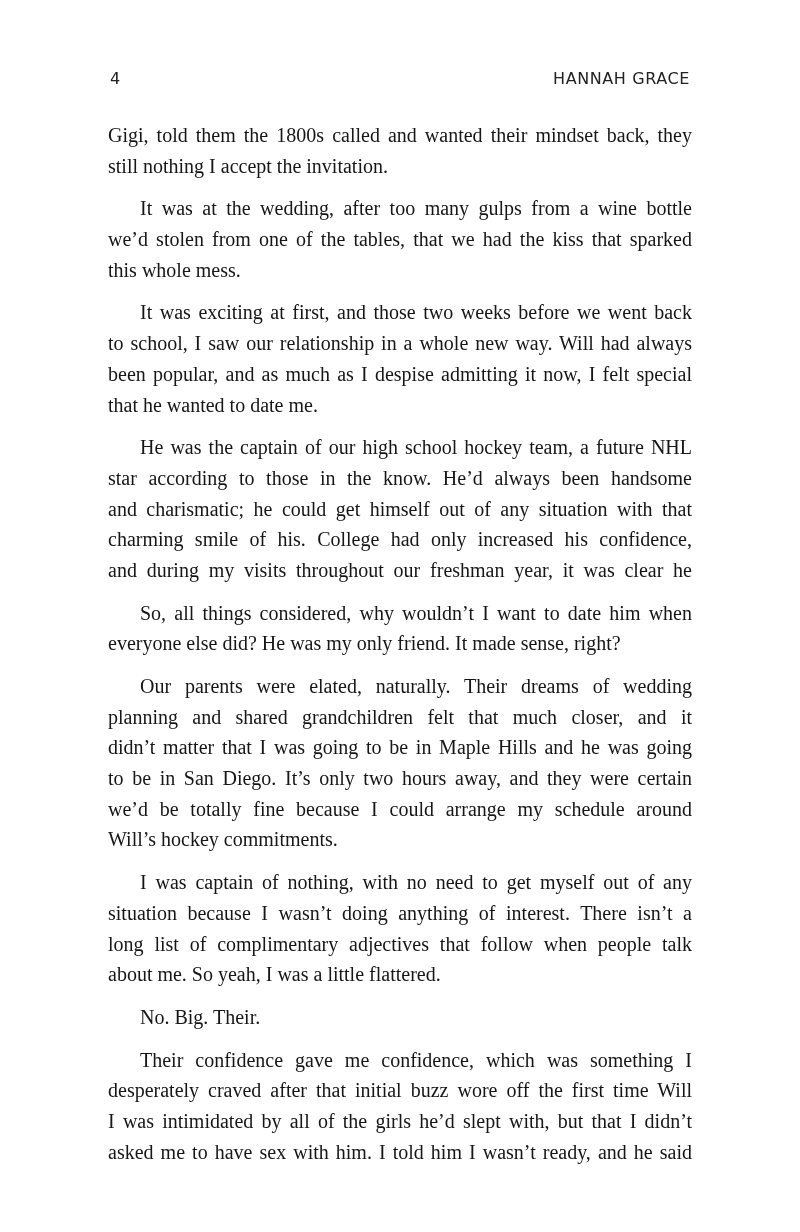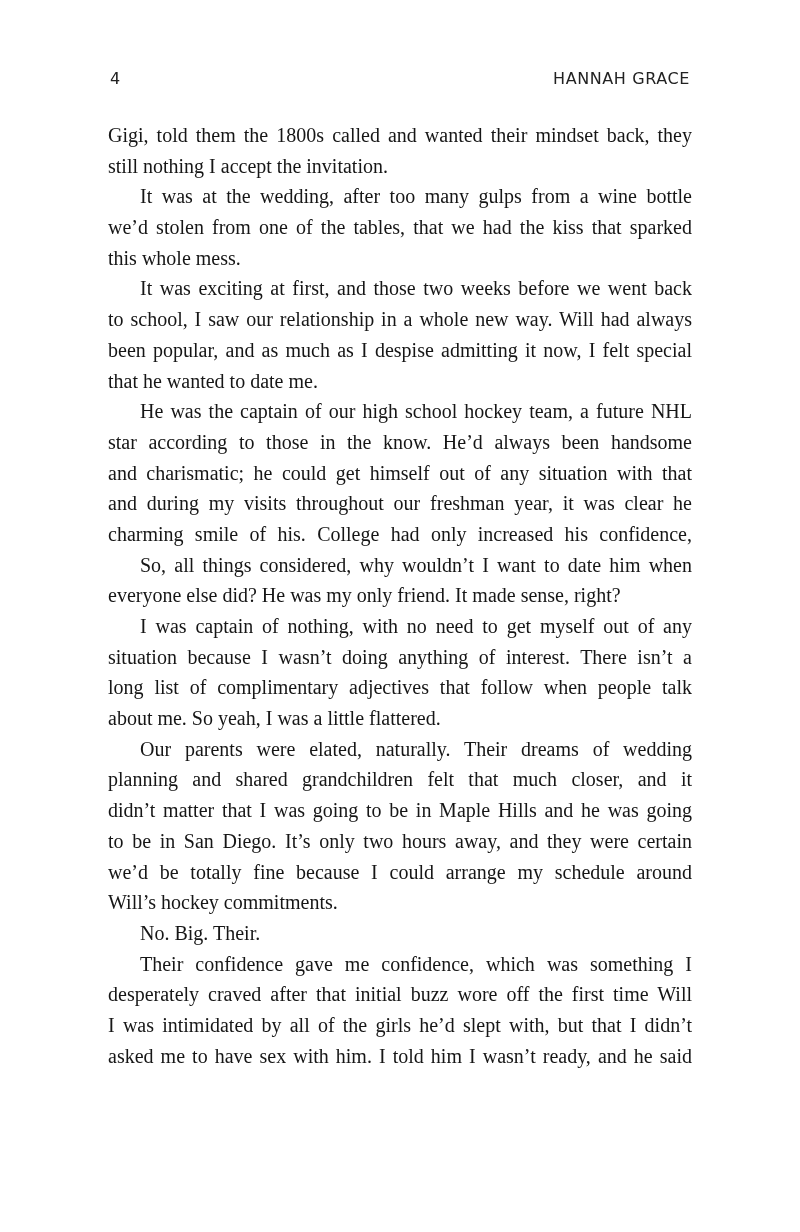--- a/index.html
+++ b/index.html
@@ -56,20 +56,21 @@
     }
     .line {
       display: block;
       height: 30.7px;
       white-space: nowrap;
       text-align: justify;
       text-align-last: justify;
     }
     .line.indent {
       padding-left: 32px;
+      margin-top: 12px;
     }
     .line.last {
       text-align-last: left;
     }
   </style>
 </head>
 <body>
 
 <div class="page">
   <div class="running-head">
@@ -94,43 +95,43 @@
       <span class="line indent">It was exciting at first, and those two weeks before we went back</span>
       <span class="line">to school, I saw our relationship in a whole new way. Will had always</span>
       <span class="line">been popular, and as much as I despise admitting it now, I felt special</span>
       <span class="line last">that he wanted to date me.</span>
     </div>
 
     <div>
       <span class="line indent">He was the captain of our high school hockey team, a future NHL</span>
       <span class="line">star according to those in the know. He’d always been handsome</span>
       <span class="line">and charismatic; he could get himself out of any situation with that</span>
+      <span class="line">charming smile of his. College had only increased his confidence,</span>
       <span class="line">and during my visits throughout our freshman year, it was clear he</span>
-      <span class="line">charming smile of his. College had only increased his confidence,</span>
     </div>
 
     <div>
       <span class="line indent">So, all things considered, why wouldn’t I want to date him when</span>
       <span class="line last">everyone else did? He was my only friend. It made sense, right?</span>
-    </div>
-
-    <div>
-      <span class="line indent">I was captain of nothing, with no need to get myself out of any</span>
-      <span class="line">situation because I wasn’t doing anything of interest. There isn’t a</span>
-      <span class="line">long list of complimentary adjectives that follow when people talk</span>
-      <span class="line last">about me. So yeah, I was a little flattered.</span>
     </div>
 
     <div>
       <span class="line indent">Our parents were elated, naturally. Their dreams of wedding</span>
       <span class="line">planning and shared grandchildren felt that much closer, and it</span>
       <span class="line">didn’t matter that I was going to be in Maple Hills and he was going</span>
       <span class="line">to be in San Diego. It’s only two hours away, and they were certain</span>
       <span class="line">we’d be totally fine because I could arrange my schedule around</span>
       <span class="line last">Will’s hockey commitments.</span>
+    </div>
+
+    <div>
+      <span class="line indent">I was captain of nothing, with no need to get myself out of any</span>
+      <span class="line">situation because I wasn’t doing anything of interest. There isn’t a</span>
+      <span class="line">long list of complimentary adjectives that follow when people talk</span>
+      <span class="line last">about me. So yeah, I was a little flattered.</span>
     </div>
 
     <div>
       <span class="line indent last">No. Big. Their.</span>
     </div>
 
     <div>
       <span class="line indent">Their confidence gave me confidence, which was something I</span>
       <span class="line">desperately craved after that initial buzz wore off the first time Will</span>
       <span class="line">I was intimidated by all of the girls he’d slept with, but that I didn’t</span>

